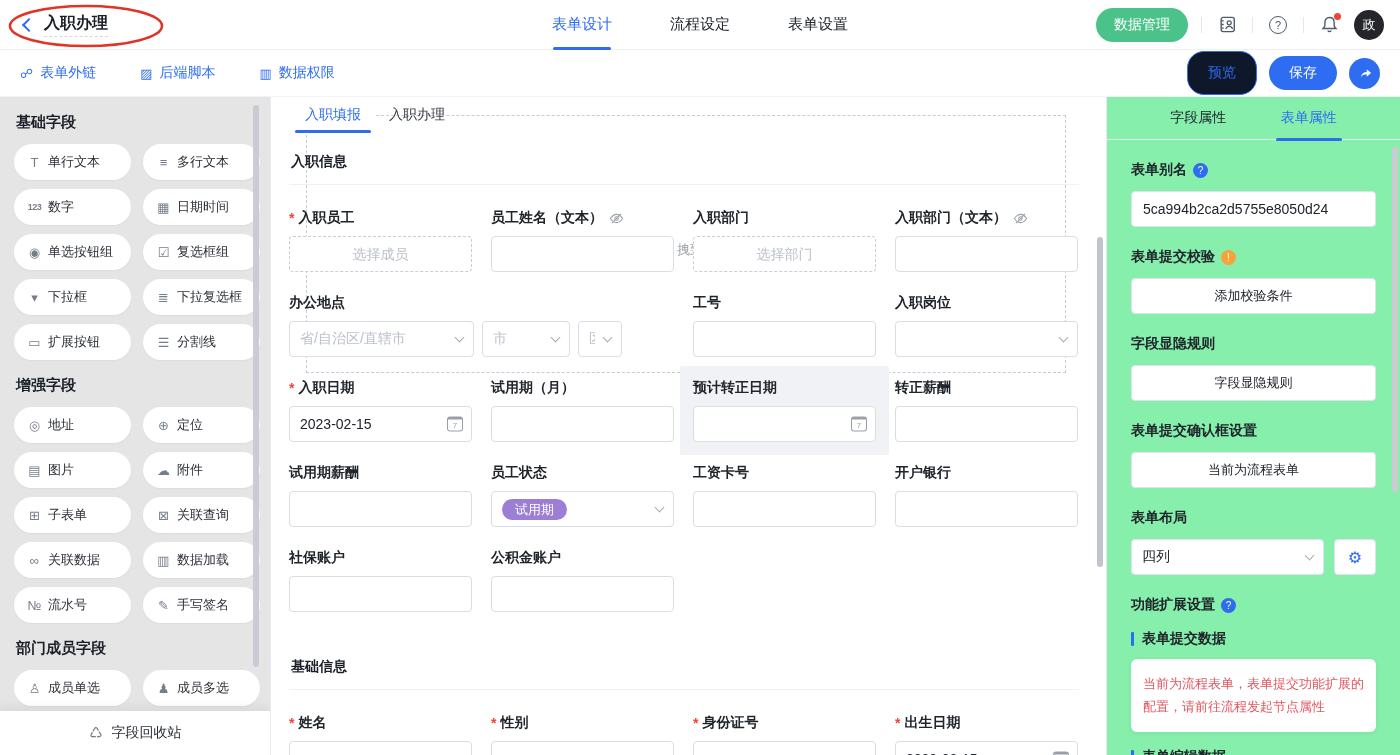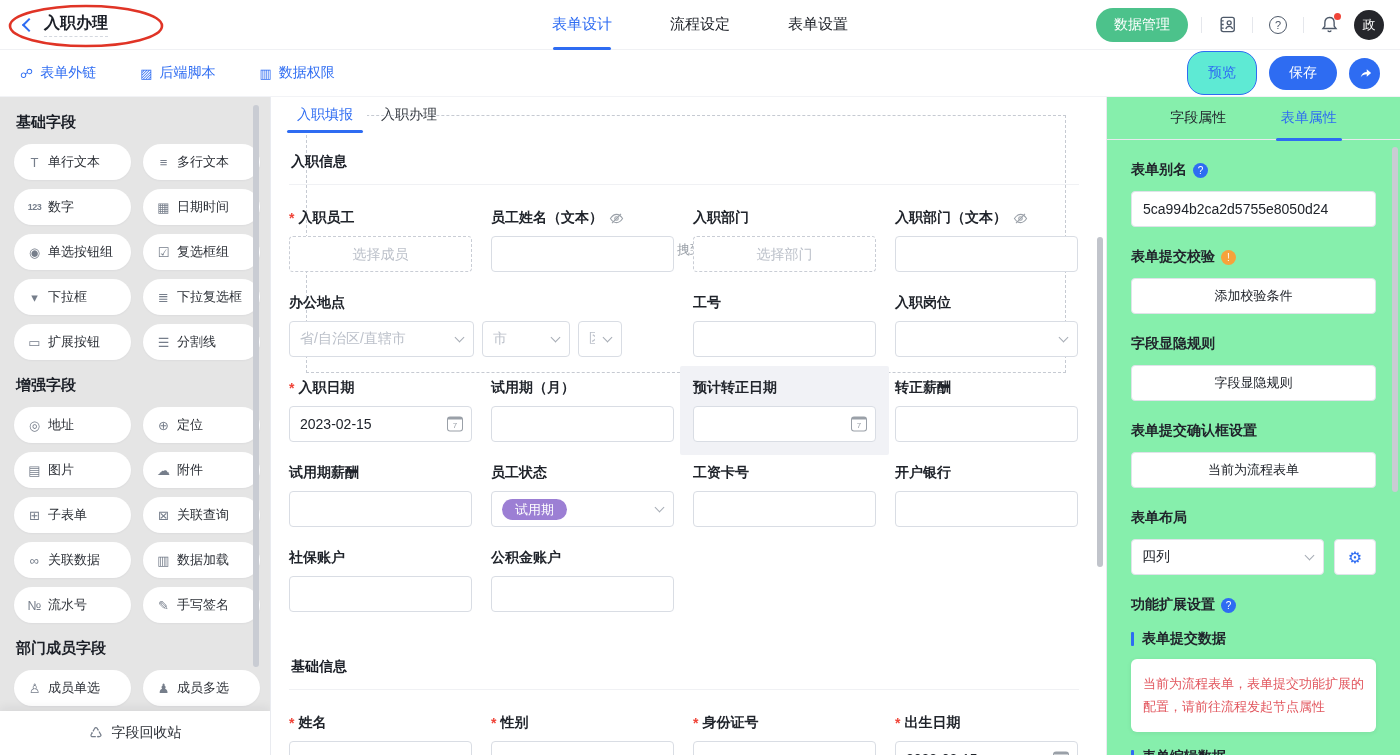--- a/index.html
+++ b/index.html
@@ -21,38 +21,38 @@
 .icon-btn{width:24px;height:24px;display:flex;align-items:center;justify-content:center;position:relative;cursor:pointer;}
 .help-circ{width:18px;height:18px;border:1.4px solid #4e5969;border-radius:50%;display:flex;align-items:center;justify-content:center;font-size:11px;color:#4e5969;}
 .bell-dot{position:absolute;top:0;right:0;width:7px;height:7px;background:#f04438;border-radius:50%;}
 .avatar{width:30px;height:30px;border-radius:50%;background:#25262b;color:#fff;display:flex;align-items:center;justify-content:center;font-size:13px;cursor:pointer;}
 
 
 .toolbar{position:absolute;top:50px;left:0;right:0;height:47px;background:#fff;display:flex;align-items:center;padding:0 20px;z-index:35;border-bottom:1px solid #f2f3f6;}
 .tb-link{display:flex;align-items:center;gap:7px;color:#2e6cf2;font-size:14px;margin-right:44px;cursor:pointer;}
 .tb-ico{font-size:13px;}
 .tb-right{margin-left:auto;display:flex;align-items:center;gap:12px;}
-.btn-outline{border:1px solid #2e6cf2;color:#2e6cf2;background:#5eead4;border-radius:17px;padding:12px 20px;font-size:14px;cursor:pointer;}
+.btn-outline{border:1px solid #2e6cf2;color:#2e6cf2;background:#0f172a;border-radius:17px;padding:12px 20px;font-size:14px;cursor:pointer;}
 .btn-primary{background:#2e6cf2;color:#fff;border:none;border-radius:17px;padding:8px 20px;font-size:14px;cursor:pointer;}
 .btn-share{width:31px;height:31px;border-radius:50%;background:#2e6cf2;border:none;display:flex;align-items:center;justify-content:center;cursor:pointer;}
 
 
 .sidebar{position:absolute;top:97px;left:0;width:270px;bottom:0;background:#e5e5e5;overflow:hidden;padding-left:14px;}
 .sb-title{font-size:15px;font-weight:700;color:#1b1f27;margin:16px 0 12px 2px;}
 .sb-grid{display:grid;grid-template-columns:117px 117px;gap:9px 12px;}
 .sb-pill{height:36px;background:#fff;border-radius:18px;display:flex;align-items:center;padding:0 8px 0 13px;font-size:13px;color:#2b2f36;cursor:grab;box-shadow:0 1px 2px rgba(31,35,41,.04);white-space:nowrap;}
 .sb-ico{color:#767e8b;font-size:13px;margin-right:6px;min-width:15px;text-align:center;}
 .sb-ico.num{font-size:9px;font-weight:700;letter-spacing:-0.5px;}
 .recycle{position:absolute;left:0;right:0;bottom:0;height:44px;background:#fff;display:flex;align-items:center;justify-content:center;gap:8px;font-size:14px;color:#2b2f36;box-shadow:0 -3px 10px rgba(31,35,41,.07);cursor:pointer;z-index:5;}
 .recycle .sb-ico{font-size:15px;margin:0;}
 .sb-scroll{position:absolute;left:253px;top:8px;width:6px;height:562px;background:#c9ccd3;border-radius:3px;}
 
 
 .canvas{position:absolute;top:97px;left:270px;width:836px;bottom:0;background:#fff;border-left:1px solid #e9ebf0;overflow:hidden;}
-.cv-tabs{display:flex;padding-left:12px;height:36px;position:relative;z-index:3;}
+.cv-tabs{display:flex;padding-left:20px;height:36px;position:relative;z-index:3;}
 .cv-tab{padding:0 14px;display:flex;align-items:center;font-size:14px;color:#33383f;position:relative;cursor:pointer;}
 .cv-tab.active{color:#2e6cf2;background:#fff;}
 .cv-tab.active::after{content:"";position:absolute;left:4px;right:4px;bottom:0;height:3px;background:#2e6cf2;border-radius:2px;}
 .dash-rect{position:absolute;left:35px;top:18px;width:760px;height:258px;border:1px dashed #c6cad2;pointer-events:none;z-index:1;}
 .cv-body{position:relative;z-index:2;padding-left:18px;}
 .sec-title{width:790px;font-size:14px;font-weight:700;color:#1b1f27;padding:20px 0 13px 2px;border-bottom:1px solid #f0f1f4;margin-bottom:24px;}
 .sec-title.second{margin-top:26px;}
 .fgrid{display:grid;grid-template-columns:repeat(4,183px);column-gap:19px;row-gap:22px;width:790px;}
 .cell{position:relative;}
 .cell.span2{grid-column:span 2;}

